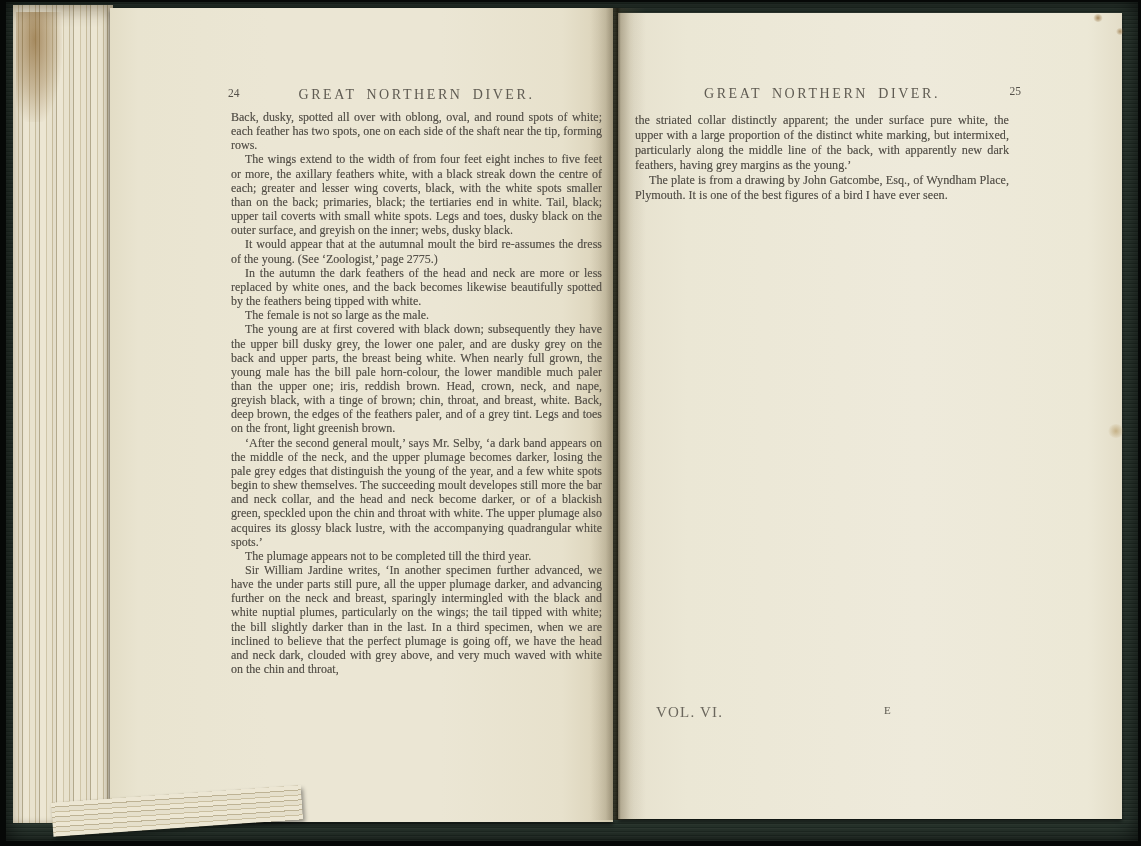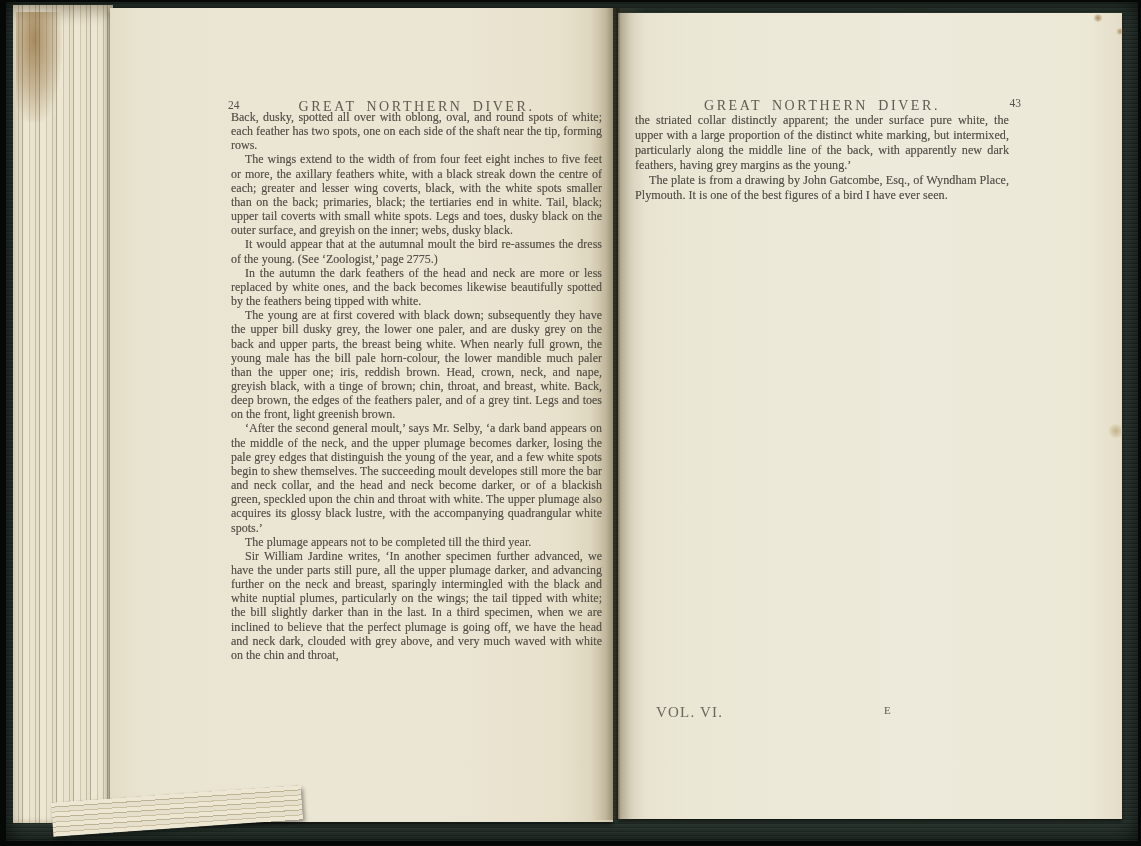--- a/index.html
+++ b/index.html
@@ -65,21 +65,21 @@
   .stain-b{left:1116px;top:28px;width:8px;height:7px;
     background:radial-gradient(circle, rgba(138,98,44,0.6) 0%, rgba(138,98,44,0) 75%);}
   .stain-c{left:1108px;top:424px;width:16px;height:14px;
     background:radial-gradient(circle, rgba(172,140,80,0.55) 0%, rgba(172,140,80,0) 75%);}
   
   .running-header{
     display:block;text-align:center;font-size:14px;letter-spacing:2.6px;
     word-spacing:4px;color:#5f5b52;white-space:nowrap;
   }
   .pagenum{font-size:11.5px;color:#55514a;}
-  .header-row{position:absolute;margin-top:12px;}
+  .header-row{position:absolute;}
   .lp-header{left:121px;top:79px;width:371px;}
   .rp-header{left:17px;top:73px;width:374px;}
   .lp-header .pagenum{position:absolute;left:-3px;top:0;}
   .rp-header .pagenum{position:absolute;right:-12px;top:-1px;}
   .text-block{
     position:absolute;text-align:justify;color:#56524a;
     text-shadow:0 0 0.5px rgba(86,82,74,0.55);
   }
   .lp-text{left:121px;top:102px;width:371px;font-size:12px;line-height:14.15px;}
   .rp-text{left:17px;top:100px;width:374px;font-size:12.2px;line-height:15px;}
@@ -104,33 +104,34 @@
   <div class="page page-left">
     <div class="header-row lp-header">
       <span class="pagenum">24</span>
       <span class="running-header">GREAT NORTHERN DIVER.</span>
     </div>
     <div class="text-block lp-text">
       <p>Back, dusky, spotted all over with oblong, oval, and round spots of white; each feather has two spots, one on each side of the shaft near the tip, forming rows.</p>
       <p class="ind">The wings extend to the width of from four feet eight inches to five feet or more, the axillary feathers white, with a black streak down the centre of each; greater and lesser wing coverts, black, with the white spots smaller than on the back; primaries, black; the tertiaries end in white.  Tail, black; upper tail coverts with small white spots. Legs and toes, dusky black on the outer surface, and greyish on the inner; webs, dusky black.</p>
       <p class="ind">It would appear that at the autumnal moult the bird re-assumes the dress of the young.  (See ‘Zoologist,’ page 2775.)</p>
       <p class="ind">In the autumn the dark feathers of the head and neck are more or less replaced by white ones, and the back becomes likewise beautifully spotted by the feathers being tipped with white.</p>
+      <p class="ind">The female is not so large as the male.</p>
       <p class="ind">The young are at first covered with black down; subsequently they have the upper bill dusky grey, the lower one paler, and are dusky grey on the back and upper parts, the breast being white.  When nearly full grown, the young male has the bill pale horn-colour, the lower mandible much paler than the upper one; iris, reddish brown. Head, crown, neck, and nape, greyish black, with a tinge of brown; chin, throat, and breast, white.  Back, deep brown, the edges of the feathers paler, and of a grey tint.  Legs and toes on the front, light greenish brown.</p>
       <p class="ind">‘After the second general moult,’ says Mr. Selby, ‘a dark band appears on the middle of the neck, and the upper plumage becomes darker, losing the pale grey edges that distinguish the young of the year, and a few white spots begin to shew themselves.  The succeeding moult developes still more the bar and neck collar, and the head and neck become darker, or of a blackish green, speckled upon the chin and throat with white.  The upper plumage also acquires its glossy black lustre, with the accompanying quadrangular white spots.’</p>
       <p class="ind">The plumage appears not to be completed till the third year.</p>
       <p class="ind">Sir William Jardine writes, ‘In another specimen further advanced, we have the under parts still pure, all the upper plumage darker, and advancing further on the neck and breast, sparingly intermingled with the black and white nuptial plumes, particularly on the wings; the tail tipped with white; the bill slightly darker than in the last. In a third specimen, when we are inclined to believe that the perfect plumage is going off, we have the head and neck dark, clouded with grey above, and very much waved with white on the chin and throat,</p>
     </div>
   </div>
 
   <div class="stack-corner"></div>
 
   <div class="page page-right">
     <div class="header-row rp-header">
       <span class="running-header">GREAT NORTHERN DIVER.</span>
-      <span class="pagenum">43</span>
+      <span class="pagenum">25</span>
     </div>
     <div class="text-block rp-text">
       <p>the striated collar distinctly apparent; the under surface pure white, the upper with a large proportion of the distinct white marking, but intermixed, particularly along the middle line of the back, with apparently new dark feathers, having grey margins as the young.’</p>
       <p class="ind">The plate is from a drawing by John Gatcombe, Esq., of Wyndham Place, Plymouth.  It is one of the best figures of a bird I have ever seen.</p>
     </div>
     <span class="rp-footer-vol">VOL. VI.</span>
     <span class="rp-sig">E</span>
   </div>
 
   <div class="gutter"></div>

